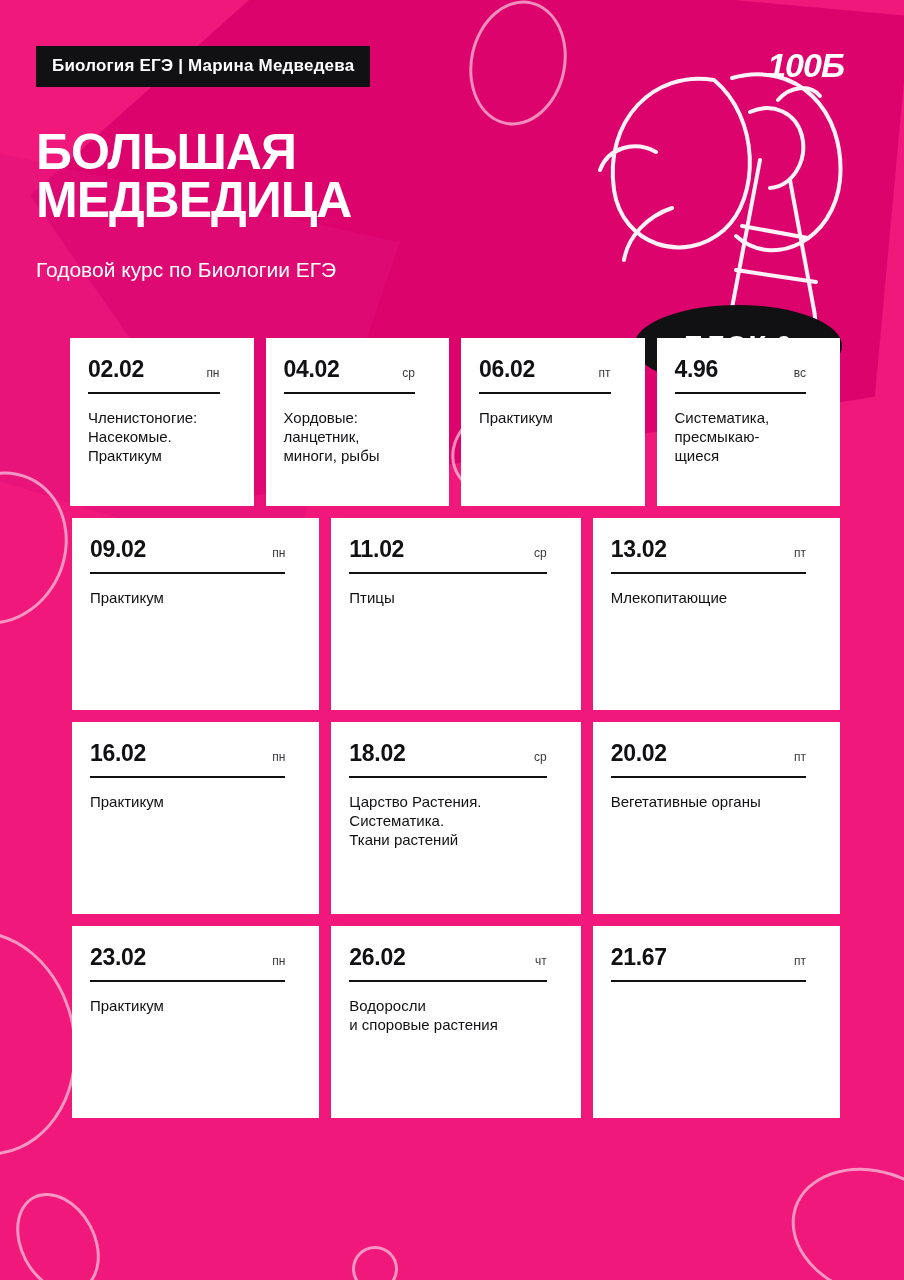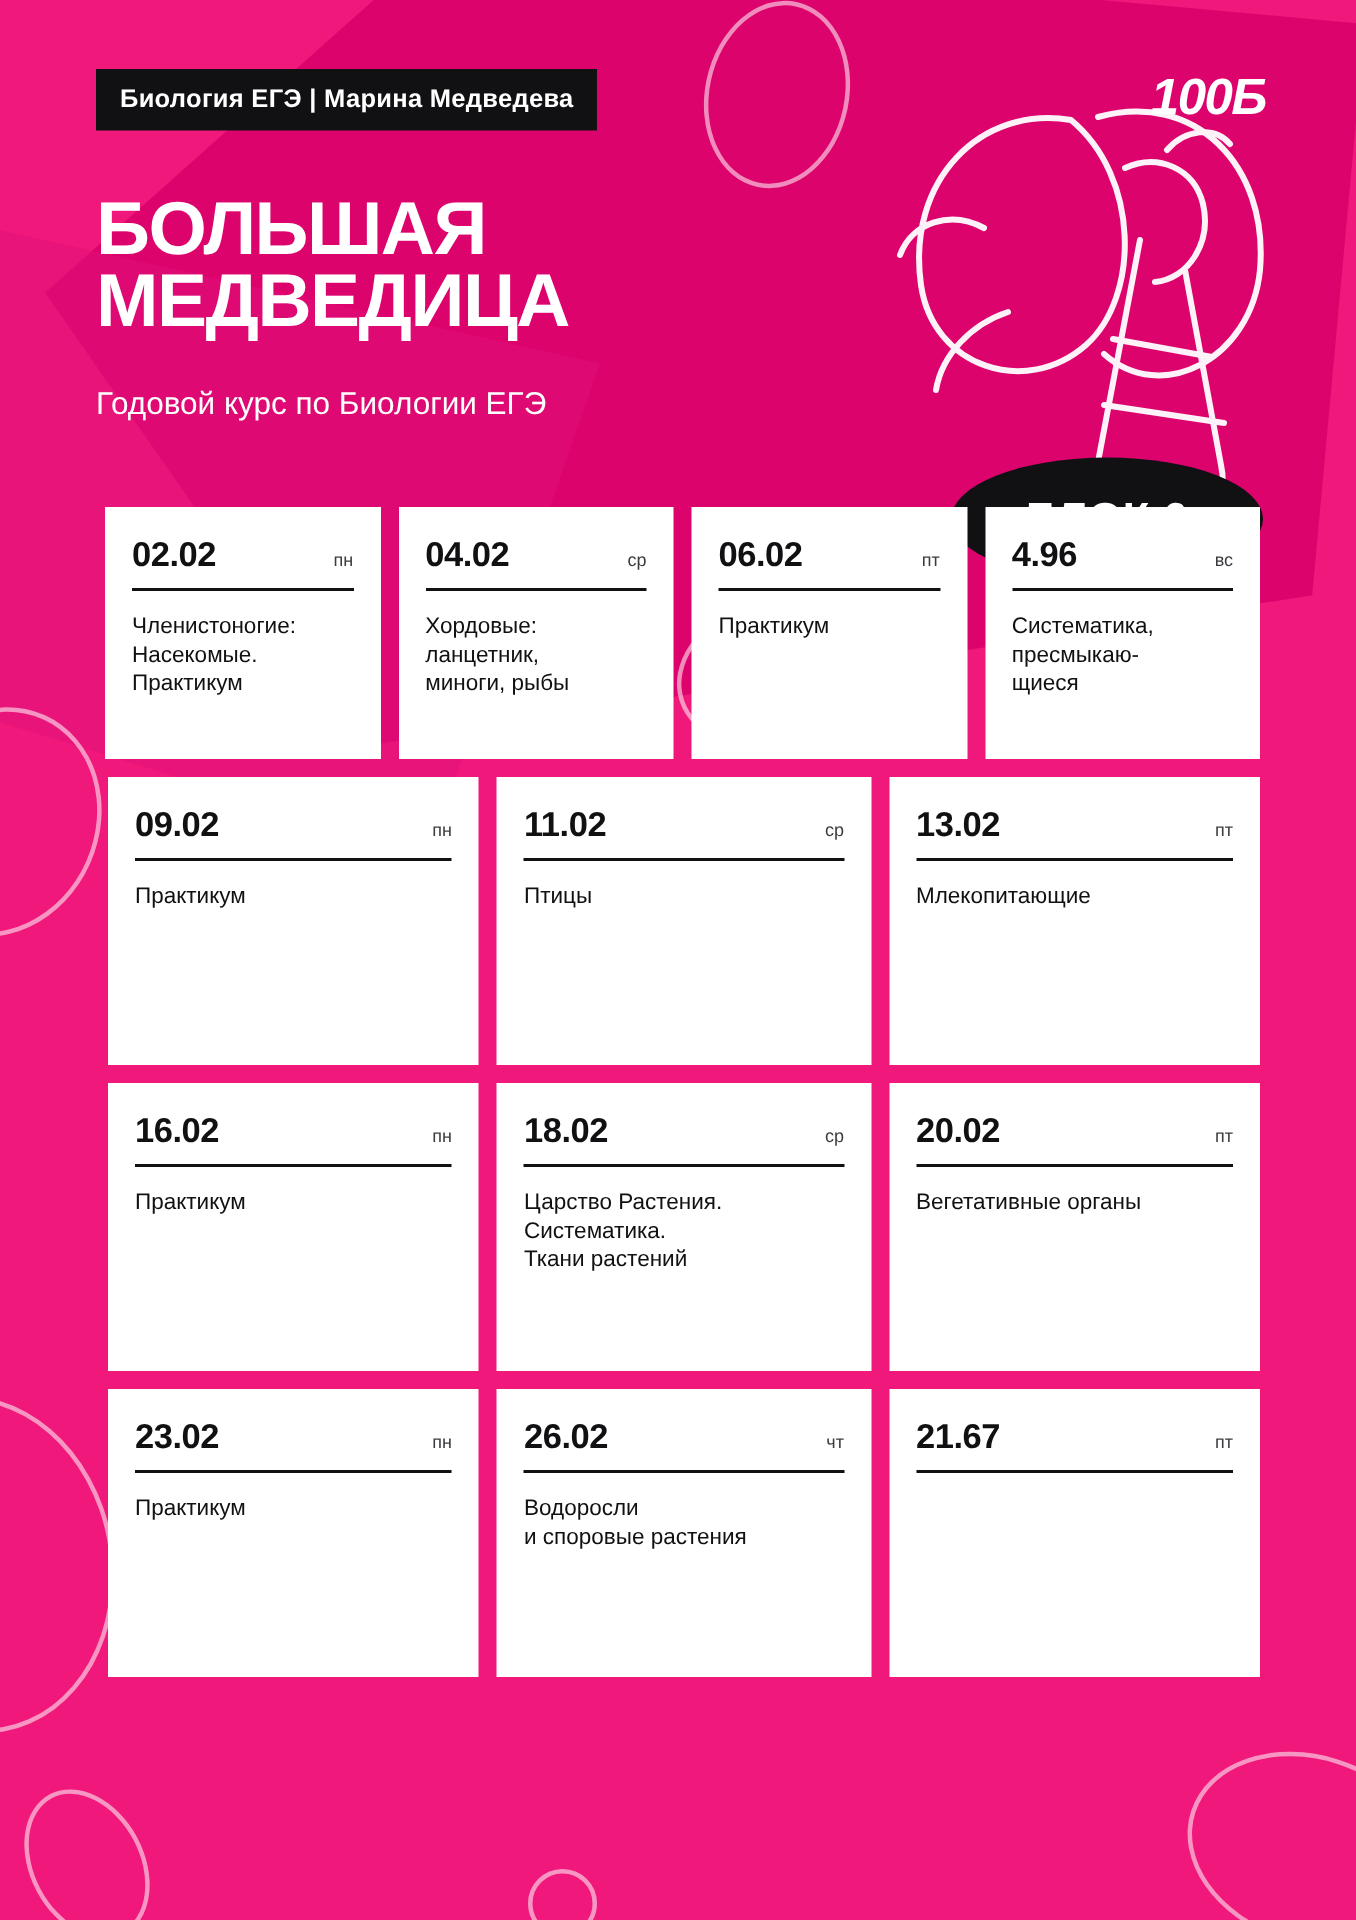--- a/index.html
+++ b/index.html
@@ -61,21 +61,21 @@
     right: 40px;
     top: 40px;
     width: 300px;
     height: 400px;
     opacity: .95;
   }
 
   
   .header {
     position: relative;
-    padding: 46px 52px 0 64px;
+    padding: 46px 52px 0 36px;
   }
   .brand-row {
     display: flex;
     justify-content: space-between;
     align-items: flex-start;
   }
   .brand-tag {
     display: inline-block;
     background: #111013;
     color: #ffffff;
@@ -132,21 +132,21 @@
     margin-top: 56px;
     padding: 0 64px 0 70px;
   }
   .week {
     display: flex;
     gap: 12px;
     margin-bottom: 12px;
   }
   .card {
     background: #ffffff;
-    padding: 18px 18px 16px 18px;
+    padding: 18px 34px 16px 18px;
     box-sizing: border-box;
     display: flex;
     flex-direction: column;
   }
   .card-top {
     display: flex;
     align-items: baseline;
     justify-content: space-between;
     border-bottom: 2px solid #111013;
     padding-bottom: 9px;

